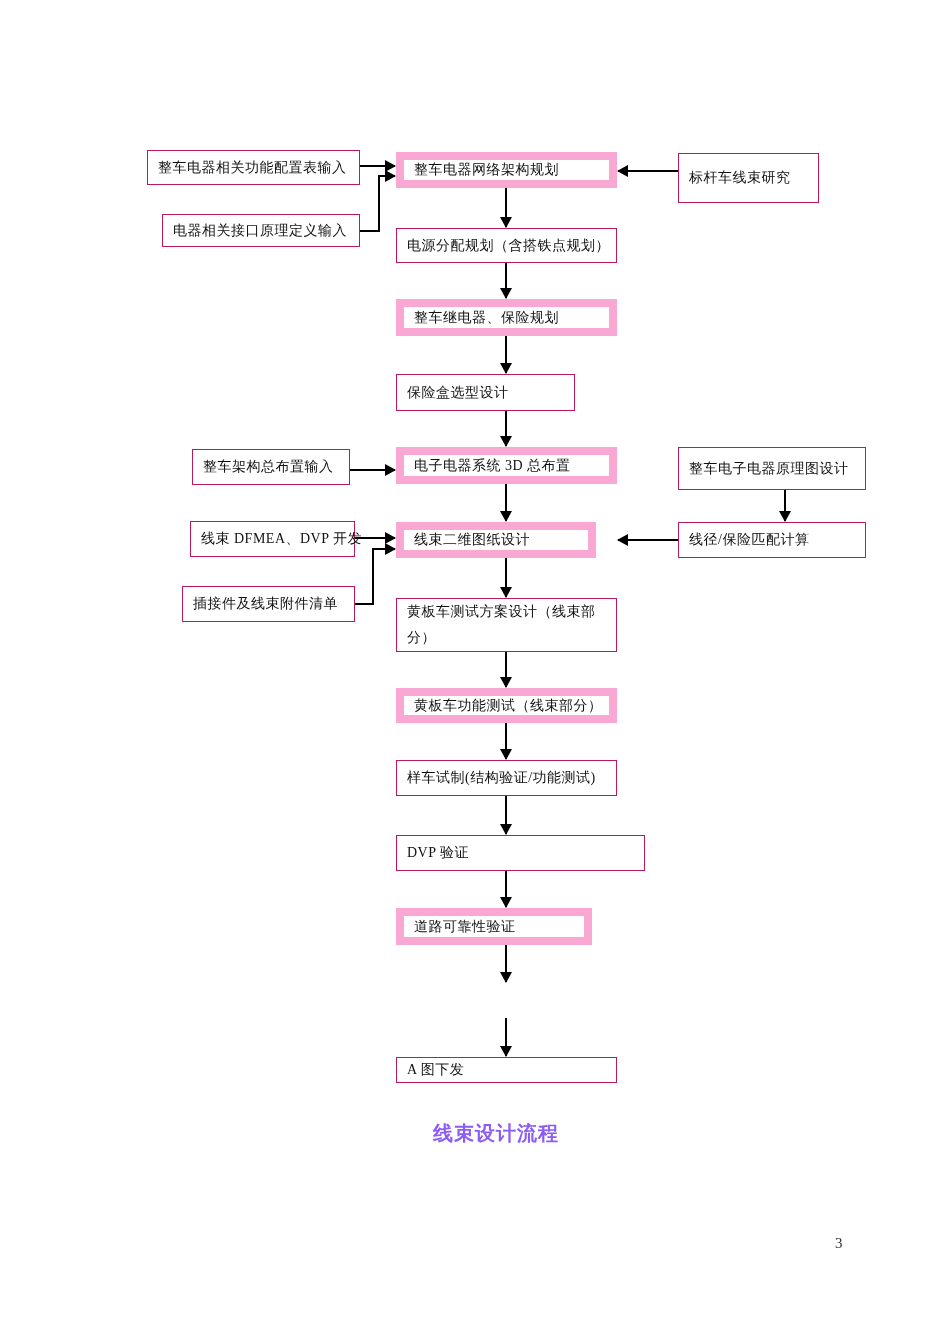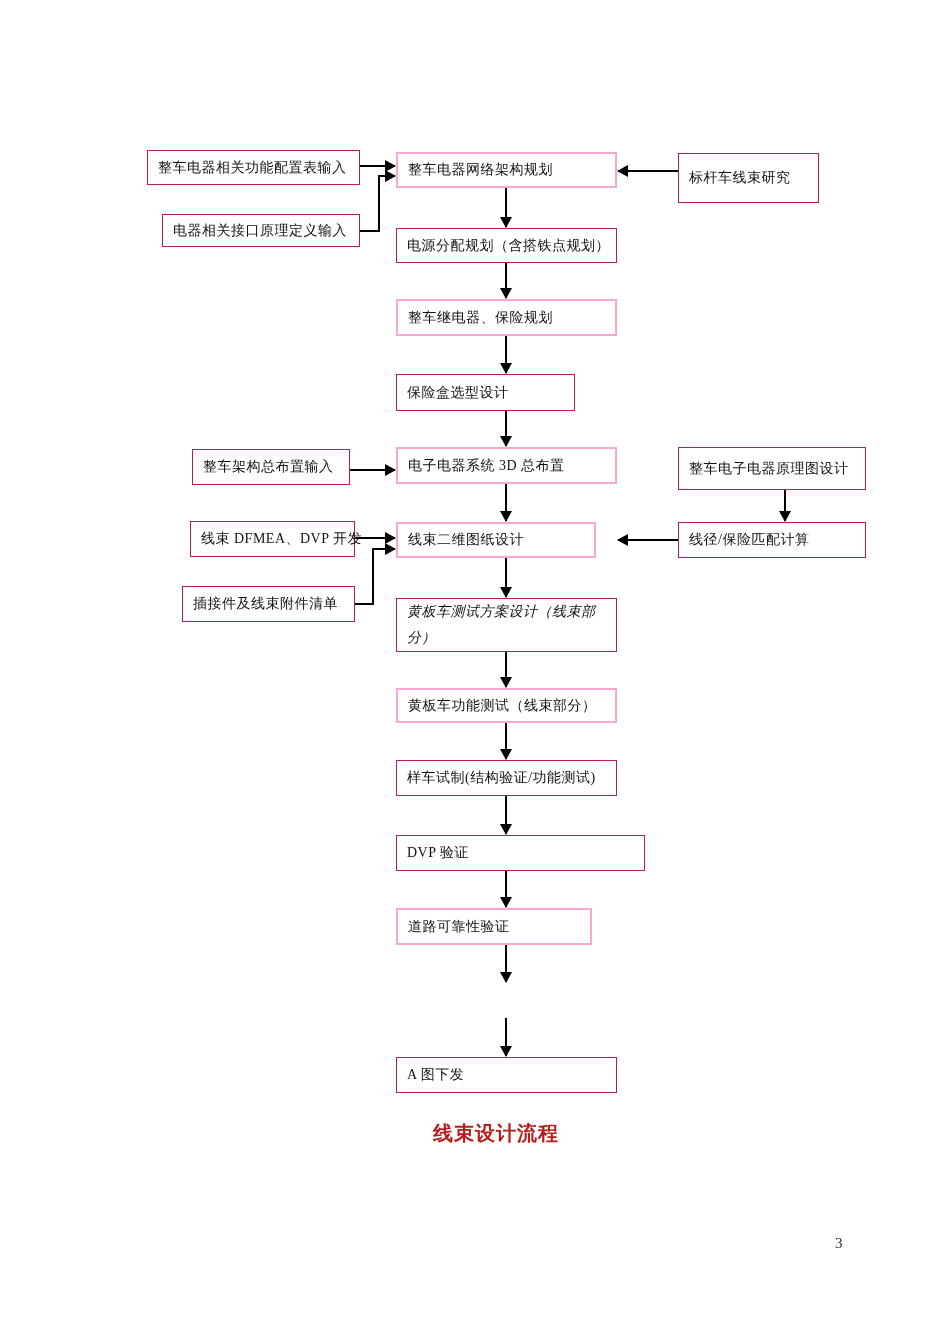--- a/index.html
+++ b/index.html
@@ -17,30 +17,30 @@
     background:#fff;
     border:1px solid #be185d;
     display:flex;
     align-items:center;
     padding-left:10px;
     font-size:14px;
     line-height:26px;
     white-space:nowrap;
     letter-spacing:0.5px;
   }
-  .node.thick{border:2px solid #f9a8d4;}
-  .node.wrap{white-space:normal;padding-right:10px;font-style:italic;}
+  .node.thick{border:8px solid #f9a8d4;}
+  .node.wrap{white-space:normal;padding-right:10px;}
   .connectors{position:absolute;left:0;top:0;pointer-events:none;}
   .caption{
     position:absolute;
     font-family:"Liberation Sans","DejaVu Sans",sans-serif;
     font-weight:bold;
     font-size:20px;
     letter-spacing:1px;
-    color:#b91c1c;
+    color:#8b5cf6;
   }
   .pagenum{
     position:absolute;
     font-size:15px;
     color:#333;
   }
 </style>
 </head>
 <body>
 
@@ -82,21 +82,21 @@
   <div class="node" style="left:396px;top:228px;width:221px;height:35px">电源分配规划（含搭铁点规划）</div>
   <div class="node thick" style="left:396px;top:299px;width:221px;height:37px">整车继电器、保险规划</div>
   <div class="node" style="left:396px;top:374px;width:179px;height:37px">保险盒选型设计</div>
   <div class="node thick" style="left:396px;top:447px;width:221px;height:37px">电子电器系统 3D 总布置</div>
   <div class="node thick" style="left:396px;top:522px;width:200px;height:36px">线束二维图纸设计</div>
   <div class="node wrap" style="left:396px;top:598px;width:221px;height:54px">黄板车测试方案设计（线束部分）</div>
   <div class="node thick" style="left:396px;top:688px;width:221px;height:35px">黄板车功能测试（线束部分）</div>
   <div class="node" style="left:396px;top:760px;width:221px;height:36px">样车试制(结构验证/功能测试)</div>
   <div class="node" style="left:396px;top:835px;width:249px;height:36px">DVP 验证</div>
   <div class="node thick" style="left:396px;top:908px;width:196px;height:37px">道路可靠性验证</div>
-  <div class="node" style="left:396px;top:1057px;width:221px;height:36px">A 图下发</div>
+  <div class="node" style="left:396px;top:1057px;width:221px;height:26px">A 图下发</div>
 
   <div class="node" style="left:147px;top:150px;width:213px;height:35px">整车电器相关功能配置表输入</div>
   <div class="node" style="left:162px;top:214px;width:198px;height:33px">电器相关接口原理定义输入</div>
   <div class="node" style="left:678px;top:153px;width:141px;height:50px">标杆车线束研究</div>
   <div class="node" style="left:192px;top:449px;width:158px;height:36px">整车架构总布置输入</div>
   <div class="node" style="left:190px;top:521px;width:165px;height:36px;">线束 DFMEA、DVP 开发</div>
   <div class="node" style="left:182px;top:586px;width:173px;height:36px">插接件及线束附件清单</div>
   <div class="node" style="left:678px;top:447px;width:188px;height:43px">整车电子电器原理图设计</div>
   <div class="node" style="left:678px;top:522px;width:188px;height:36px">线径/保险匹配计算</div>
 

